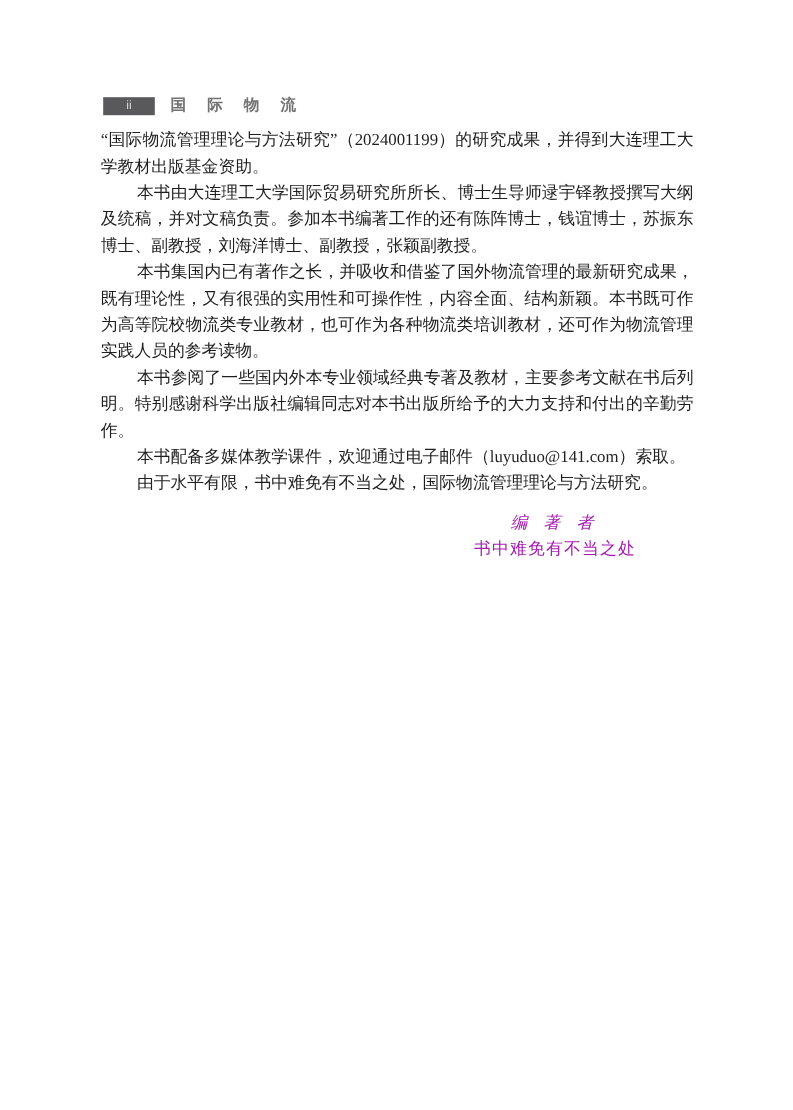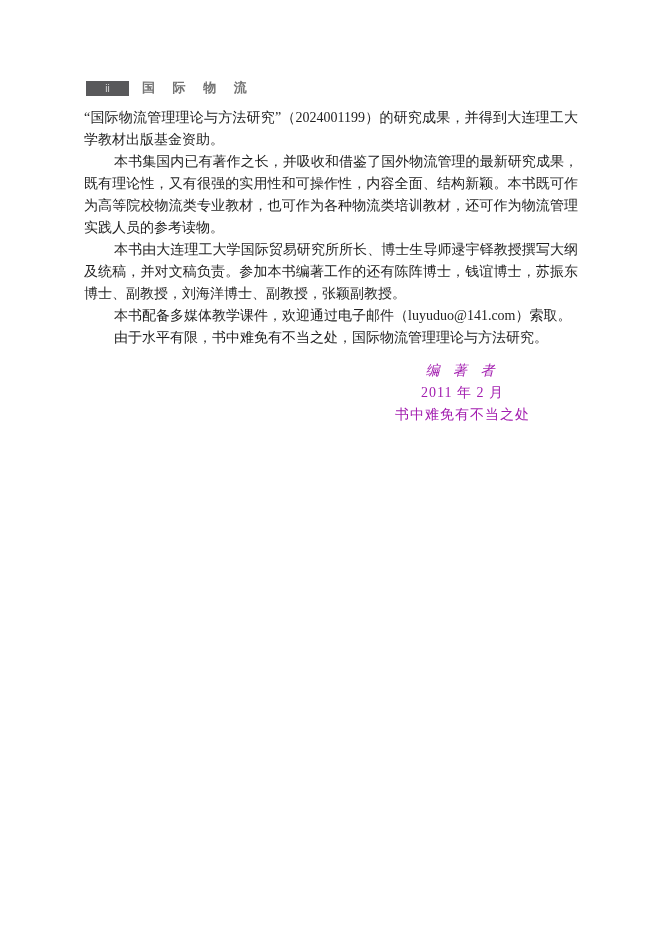--- a/index.html
+++ b/index.html
@@ -86,27 +86,27 @@
 
 <div class="page">
 
   <div class="running-header">
     <div class="page-number-badge">ii</div>
     <div class="book-title">国 际 物 流</div>
   </div>
 
   <div class="content">
     <p>“国际物流管理理论与方法研究”（2024001199）的研究成果，并得到大连理工大学教材出版基金资助。</p>
+    <p class="indent">本书由大连理工大学国际贸易研究所所长、博士生导师逯宇铎教授撰写大纲及统稿，并对文稿负责。参加本书编著工作的还有陈阵博士，钱谊博士，苏振东博士、副教授，刘海洋博士、副教授，张颖副教授。</p>
     <p class="indent">本书集国内已有著作之长，并吸收和借鉴了国外物流管理的最新研究成果，既有理论性，又有很强的实用性和可操作性，内容全面、结构新颖。本书既可作为高等院校物流类专业教材，也可作为各种物流类培训教材，还可作为物流管理实践人员的参考读物。</p>
-    <p class="indent">本书由大连理工大学国际贸易研究所所长、博士生导师逯宇铎教授撰写大纲及统稿，并对文稿负责。参加本书编著工作的还有陈阵博士，钱谊博士，苏振东博士、副教授，刘海洋博士、副教授，张颖副教授。</p>
+    <p class="indent">本书参阅了一些国内外本专业领域经典专著及教材，主要参考文献在书后列明。特别感谢科学出版社编辑同志对本书出版所给予的大力支持和付出的辛勤劳作。</p>
     <p class="indent">本书配备多媒体教学课件，欢迎通过电子邮件（luyuduo@141.com）索取。</p>
     <p class="indent">由于水平有限，书中难免有不当之处，国际物流管理理论与方法研究。</p>
 
     <div class="signature-block">
       <div class="signature-inner">
         <div class="signature-author">编 著 者</div>
-        <div class="signature-date">2011 年 2 月</div>
         <div class="signature-place">书中难免有不当之处</div>
       </div>
     </div>
   </div>
 
 </div>
 
 </body></html>

